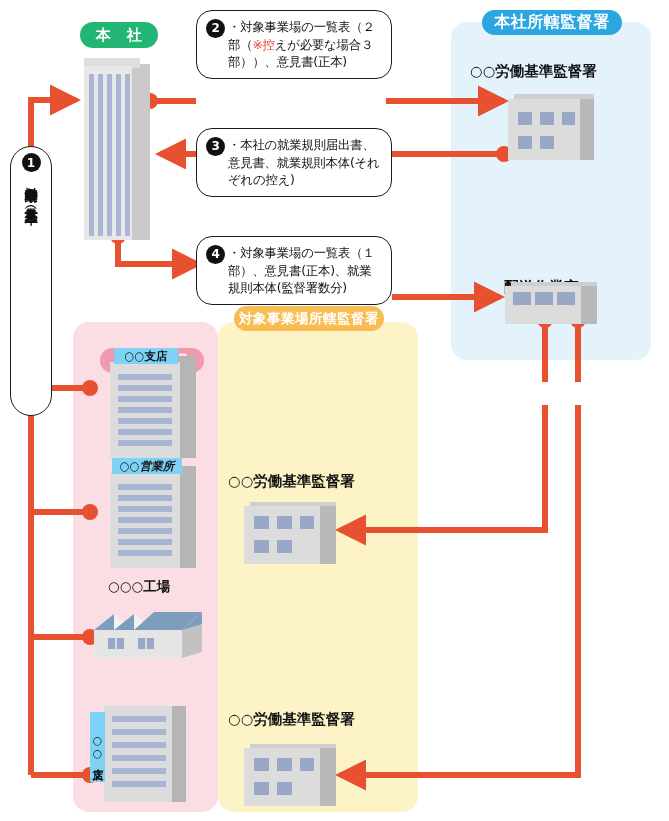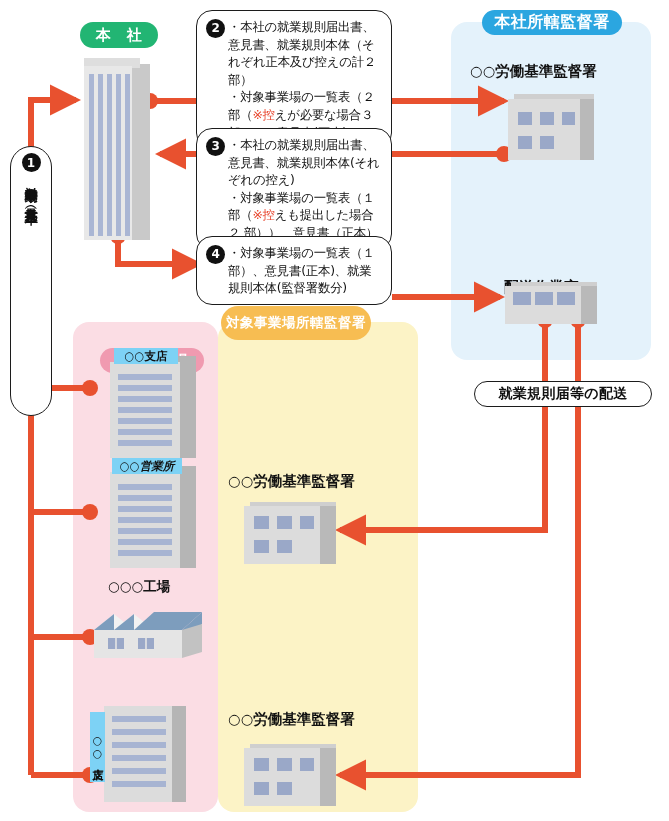--- a/index.html
+++ b/index.html
@@ -220,50 +220,48 @@
 
   <div class="voval" style="left:10px;top:146px;width:42px;height:270px;">
     <div class="badge">1</div>
     <div class="vtext">対象事業場の意見書（正本）</div>
   </div>
 
   <div class="callout" style="left:196px;top:10px;width:196px;">
     <div class="row">
       <div class="badge">2</div>
       <div class="ctext">
-        <p class="bullet"><span>本社の就業規則届出書、意見書、就業規則本体（それぞれ正本及び控えの計２部）</span></p>
         <p class="bullet"><span>対象事業場の一覧表（２部（</span><span class="warn">※控</span><span>えが必要な場合３部））、意見書(正本)</span></p>
       </div>
     </div>
   </div>
 
   <div class="callout" style="left:196px;top:128px;width:196px;">
     <div class="row">
       <div class="badge">3</div>
       <div class="ctext">
         <p class="bullet"><span>本社の就業規則届出書、意見書、就業規則本体(それぞれの控え)</span></p>
-        <p class="bullet"><span>対象事業場の一覧表（１部（</span><span class="warn">※控</span><span>えも提出した場合 ２ 部））、意見書（正本）</span></p>
       </div>
     </div>
   </div>
 
   <div class="callout" style="left:196px;top:236px;width:196px;">
     <div class="row">
       <div class="badge">4</div>
       <div class="ctext">
         <p class="bullet"><span>対象事業場の一覧表（１部）、意見書(正本)、就業規則本体(監督署数分)</span></p>
       </div>
     </div>
   </div>
 
   <div class="pill pill-cyan" style="left:482px;top:10px;width:140px;height:25px;font-size:16px;">本社所轄監督署</div>
 
   <div class="pill pill-pink" style="left:100px;top:306px;width:104px;height:25px;font-size:14px;">対象事業場</div>
 
-  <div class="pill pill-orange" style="left:221px;top:306px;width:150px;height:34px;font-size:13.5px;">対象事業場所轄監督署</div>
+  <div class="pill pill-orange" style="left:234px;top:306px;width:150px;height:25px;font-size:13.5px;">対象事業場所轄監督署</div>
 
   <div class="caption" style="left:470px;top:62px;">○○労働基準監督署</div>
   <div class="bldg" style="left:508px;top:94px;width:86px;height:66px;">
     <div class="office-top" style="left:6px;top:0px;width:80px;height:7px;"></div>
     <div class="office-side" style="left:72px;top:5px;width:14px;height:61px;"></div>
     <div class="office-face" style="left:0px;top:5px;width:72px;height:61px;"></div>
     <div class="win" style="left:10px;top:18px;width:14px;height:13px;"></div>
     <div class="win" style="left:32px;top:18px;width:14px;height:13px;"></div>
     <div class="win" style="left:54px;top:18px;width:13px;height:13px;"></div>
     <div class="win" style="left:10px;top:42px;width:14px;height:13px;"></div>
@@ -273,21 +271,20 @@
   <div class="caption" style="left:504px;top:278px;font-size:15px;">配送作業室</div>
   <div class="bldg" style="left:505px;top:282px;width:92px;height:42px;">
     <div class="office-top" style="left:6px;top:0px;width:86px;height:6px;"></div>
     <div class="office-side" style="left:76px;top:4px;width:16px;height:38px;"></div>
     <div class="office-face" style="left:0px;top:4px;width:76px;height:38px;"></div>
     <div class="win" style="left:8px;top:10px;width:18px;height:13px;"></div>
     <div class="win" style="left:30px;top:10px;width:18px;height:13px;"></div>
     <div class="win" style="left:52px;top:10px;width:18px;height:13px;"></div>
   </div>
 
-  <div class="hoval" style="left:474px;top:381px;width:178px;height:26px;">就業規則届等の配送</div>
 
   <div class="bldg" style="left:110px;top:348px;width:86px;height:110px;">
     <div class="brn-side" style="left:68px;top:8px;width:18px;height:102px;"></div>
     <div class="brn-face" style="left:0px;top:14px;width:70px;height:96px;"></div>
     <div class="floor" style="left:8px;top:26px;width:54px;"></div>
     <div class="floor" style="left:8px;top:37px;width:54px;"></div>
     <div class="floor" style="left:8px;top:48px;width:54px;"></div>
     <div class="floor" style="left:8px;top:59px;width:54px;"></div>
     <div class="floor" style="left:8px;top:70px;width:54px;"></div>
     <div class="floor" style="left:8px;top:81px;width:54px;"></div>

